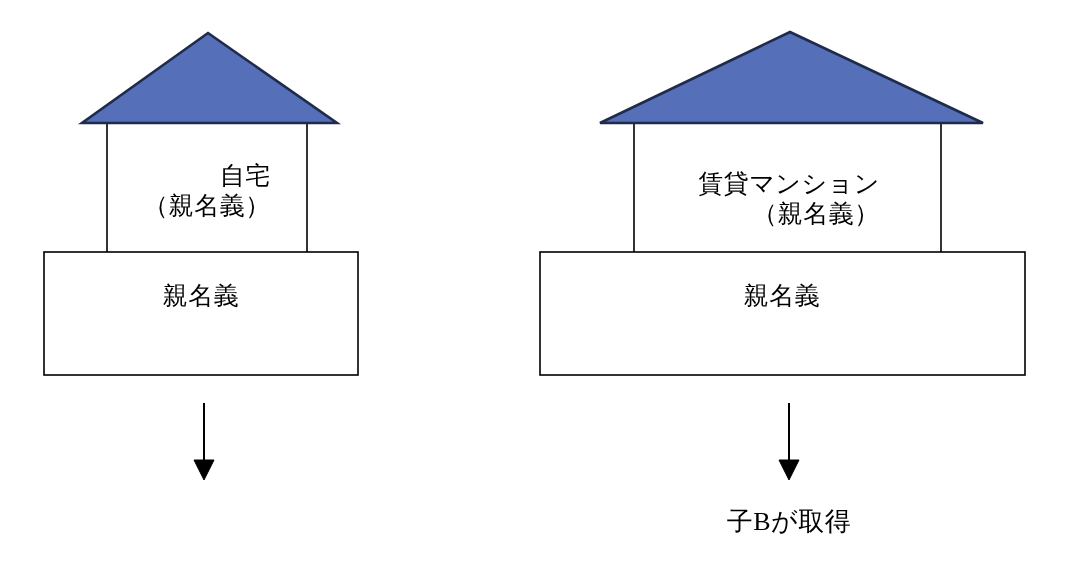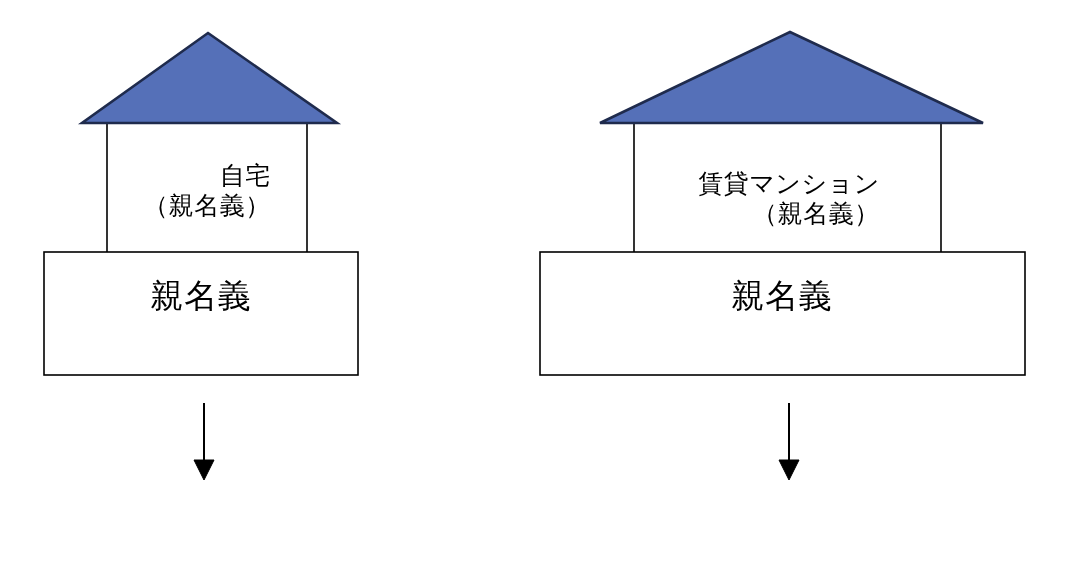--- a/index.html
+++ b/index.html
@@ -35,21 +35,21 @@
     letter-spacing: 0.02em;
   }
   .building-label {
     font-size: 25px;
     text-align: right;
   }
   .building-label .line2 {
     display: block;
   }
   .land-label {
-    font-size: 33px;
+    font-size: 25px;
   }
   .outcome-label {
     font-size: 26px;
   }
   .center-anchor {
     transform: translate(-50%, -50%);
   }
 </style>
 </head>
 <body>
@@ -94,14 +94,17 @@
 
   <div class="txt building-label center-anchor" style="left:789px; top:190px;margin-top:8px;">
     <span>賃貸マンション</span>
     <span class="line2">（親名義）</span>
   </div>
 
   <div class="txt land-label center-anchor" style="left:782px; top:296px;">
     <span>親名義</span>
   </div>
 
+  <div class="txt outcome-label center-anchor" style="left:789px; top:522px;">
+    <span>子Bが取得</span>
+  </div>
 
 </div>
 
 </body></html>

